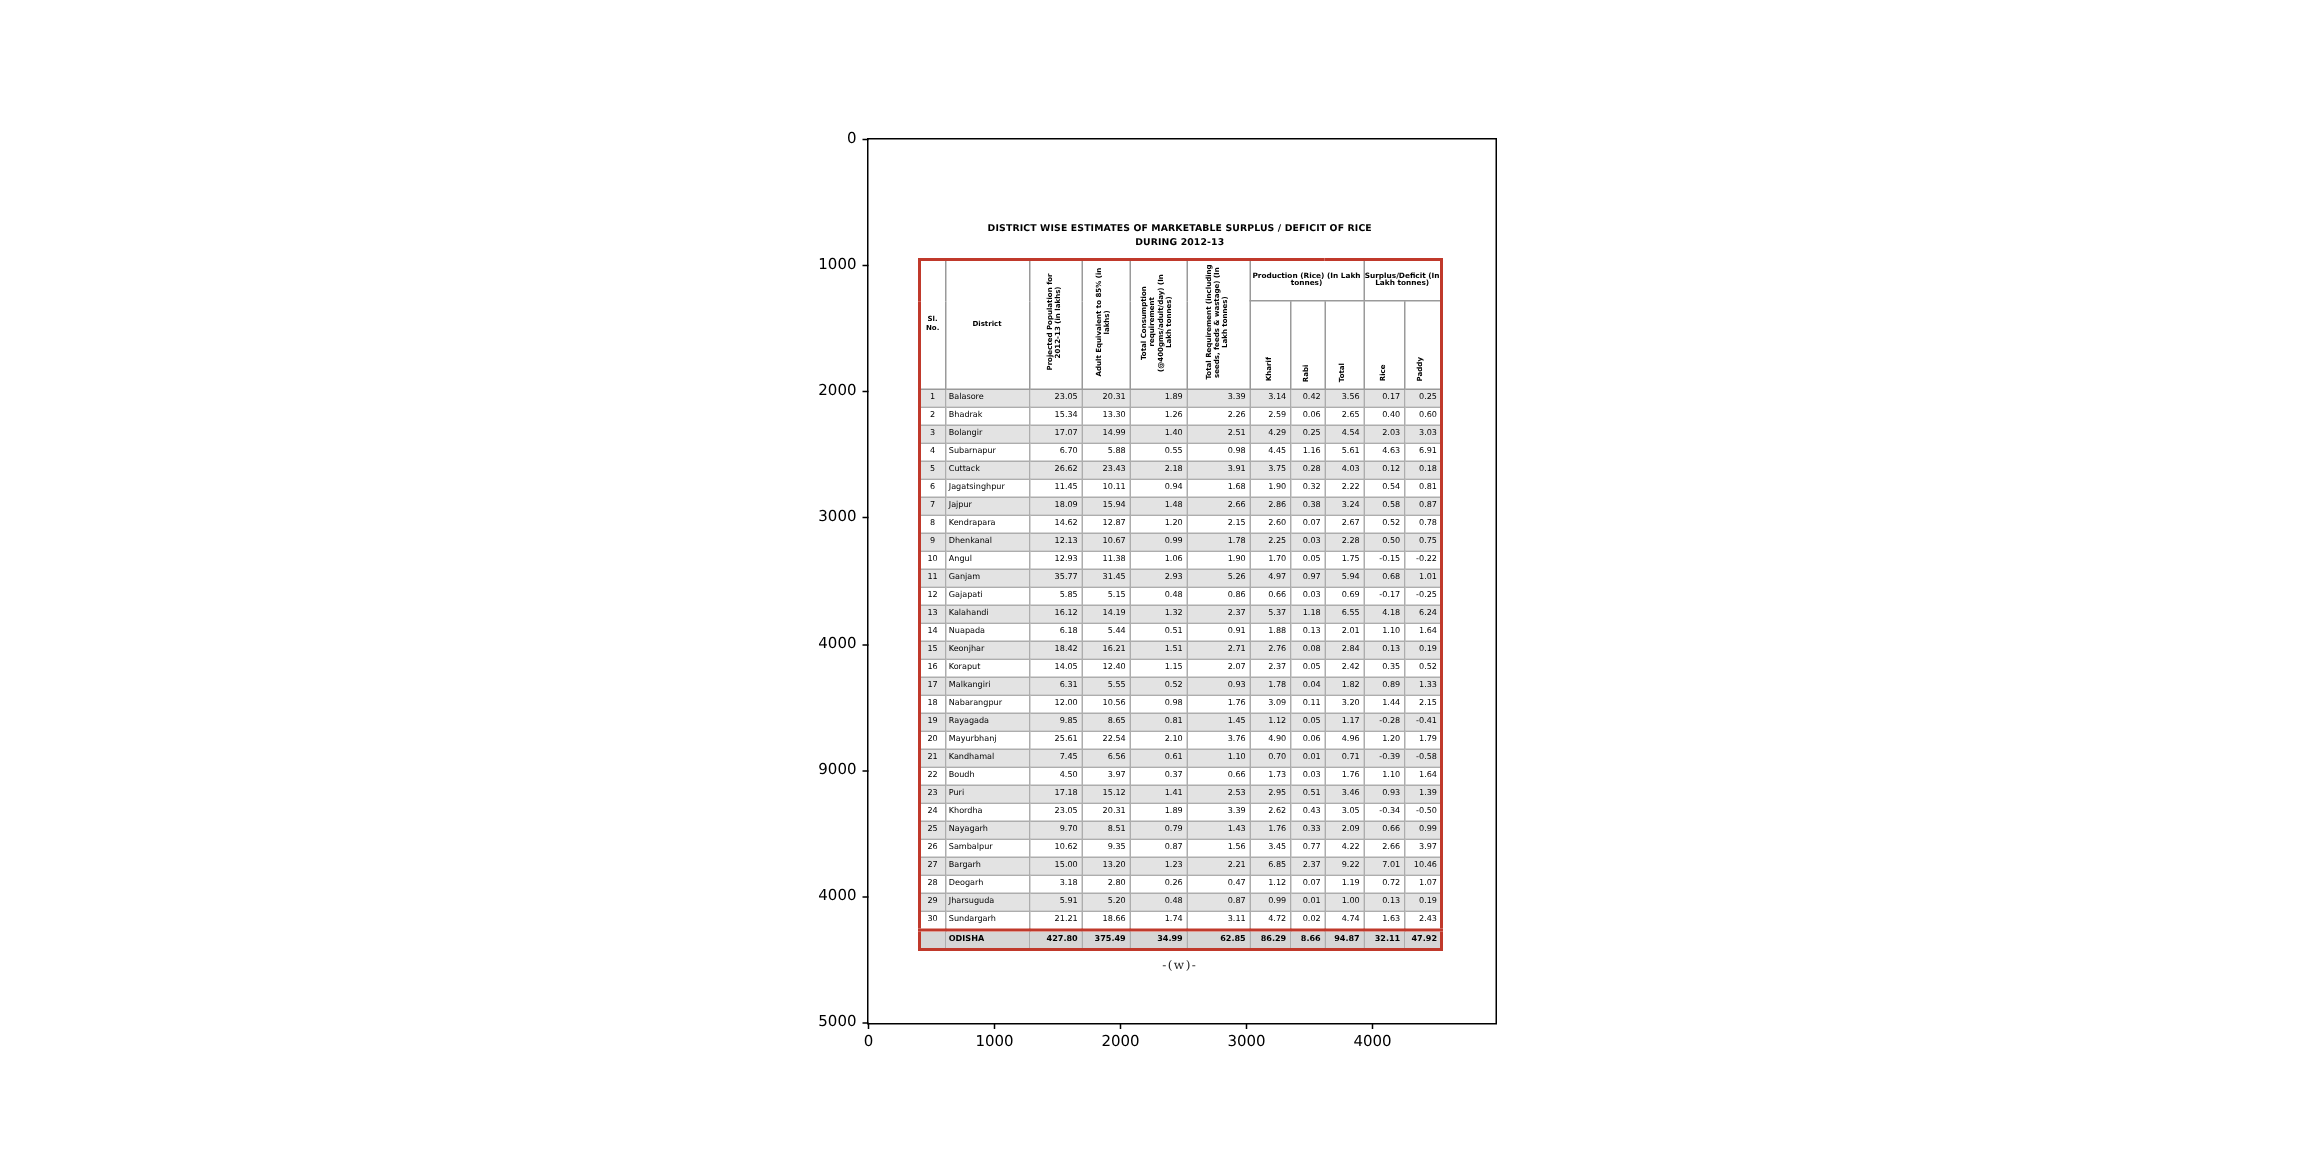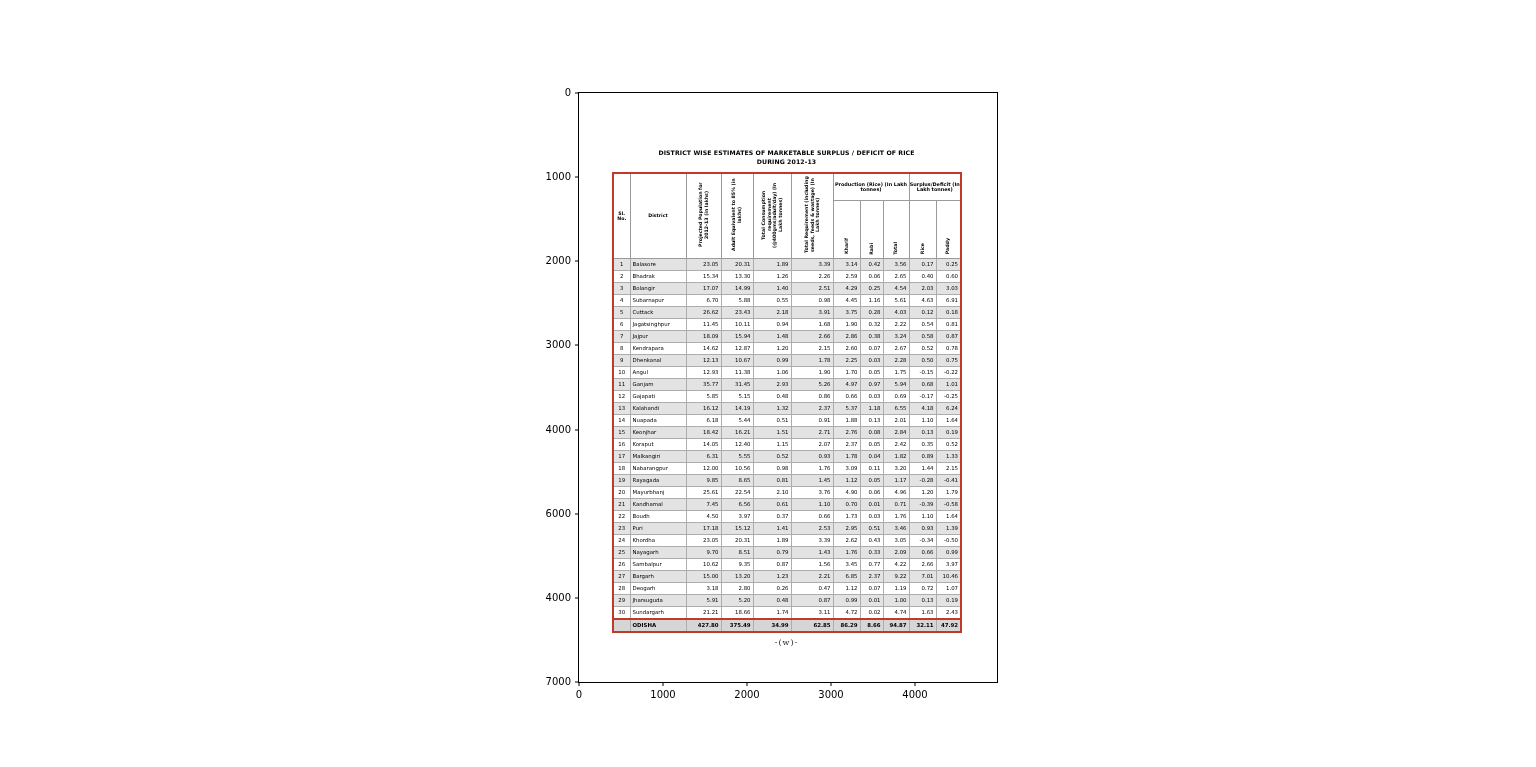--- a/index.html
+++ b/index.html
@@ -523,25 +523,25 @@
 <div class="ytick-label" style="top: 0px;">0</div>
     <div class="ytick-mark" style="top: 0px;"></div>
     <div class="ytick-label" style="top: 84.1429px;">1000</div>
     <div class="ytick-mark" style="top: 84.1429px;"></div>
     <div class="ytick-label" style="top: 168.286px;">2000</div>
     <div class="ytick-mark" style="top: 168.286px;"></div>
     <div class="ytick-label" style="top: 252.429px;">3000</div>
     <div class="ytick-mark" style="top: 252.429px;"></div>
     <div class="ytick-label" style="top: 336.571px;">4000</div>
     <div class="ytick-mark" style="top: 336.571px;"></div>
-    <div class="ytick-label" style="top: 420.714px;">6000</div>
+    <div class="ytick-label" style="top: 420.714px;">9000</div>
     <div class="ytick-mark" style="top: 420.714px;"></div>
     <div class="ytick-label" style="top: 504.857px;">4000</div>
     <div class="ytick-mark" style="top: 504.857px;"></div>
-    <div class="ytick-label" style="top: 589px;">7000</div>
+    <div class="ytick-label" style="top: 589px;">5000</div>
     <div class="ytick-mark" style="top: 589px;"></div>
     <div class="xtick-label" style="left: 0px;">0</div>
     <div class="xtick-mark" style="left: 0px;"></div>
     <div class="xtick-label" style="left: 84px;">1000</div>
     <div class="xtick-mark" style="left: 84px;"></div>
     <div class="xtick-label" style="left: 168px;">2000</div>
     <div class="xtick-mark" style="left: 168px;"></div>
     <div class="xtick-label" style="left: 252px;">3000</div>
     <div class="xtick-mark" style="left: 252px;"></div>
     <div class="xtick-label" style="left: 336px;">4000</div>

